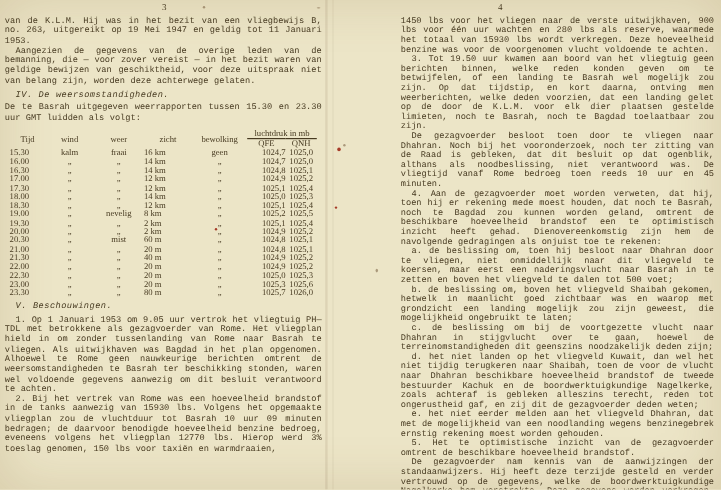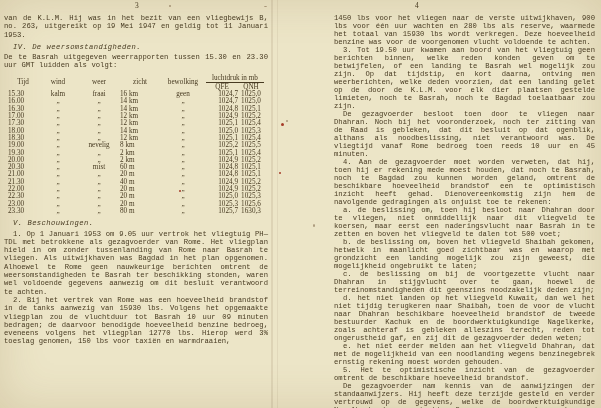--- a/index.html
+++ b/index.html
@@ -81,20 +81,21 @@
 
 <div class="paper-vignette"></div>
 <div class="gutter g1"></div>
 <div class="gutter g2"></div>
 
 <div class="folio f3">3</div>
 <div class="folio f4">4</div>
 
 <div class="page-col left-col">
   <p>van de K.L.M. Hij was in het bezit van een vliegbewijs B, no. 263, uitgereikt op 19 Mei 1947 en geldig tot 11 Januari 1953.</p>
+  <p class="indent">Aangezien de gegevens van de overige leden van de bemanning, die — voor zover vereist — in het bezit waren van geldige bewijzen van geschiktheid, voor deze uitspraak niet van belang zijn, worden deze achterwege gelaten.</p>
 
   <p class="sec-heading">IV. De weersomstandigheden.</p>
   <p>De te Basrah uitgegeven weerrapporten tussen 15.30 en 23.30 uur GMT luidden als volgt:</p>
 
   <table class="weather">
     <thead>
       <tr>
         <th class="c0" rowspan="2">Tijd</th>
         <th class="c1" rowspan="2">wind</th>
         <th class="c2" rowspan="2">weer</th>
@@ -252,21 +253,21 @@
           <td class="c5">1025,3</td>
           <td class="c6">1025,6</td>
         </tr>
         <tr>
           <td class="c0">23.30</td>
           <td class="c1">„</td>
           <td class="c2">„</td>
           <td class="c3">80 m</td>
           <td class="c4">„</td>
           <td class="c5">1025,7</td>
-          <td class="c6">1630,3</td>
+          <td class="c6">1026,0</td>
         </tr>
       </tbody>
   </table>
 
   <p class="sec-heading">V. Beschouwingen.</p>
   <p class="indent">1. Op 1 Januari 1953 om 9.05 uur vertrok het vliegtuig PH—TDL met betrokkene als gezagvoerder van Rome. Het vliegplan hield in om zonder tussenlanding van Rome naar Basrah te vliegen. Als uitwijkhaven was Bagdad in het plan opgenomen. Alhoewel te Rome geen nauwkeurige berichten omtrent de weersomstandigheden te Basrah ter beschikking stonden, waren wel voldoende gegevens aanwezig om dit besluit verantwoord te achten.</p>
   <p class="indent">2. Bij het vertrek van Rome was een hoeveelheid brandstof in de tanks aanwezig van 15930 lbs. Volgens het opgemaakte vliegplan zou de vluchtduur tot Basrah 10 uur 09 minuten bedragen; de daarvoor benodigde hoeveelheid benzine bedroeg, eveneens volgens het vliegplan 12770 lbs. Hierop werd 3% toeslag genomen, 150 lbs voor taxiën en warmdraaien,</p>
 </div>
 
 <div class="page-col right-col">

